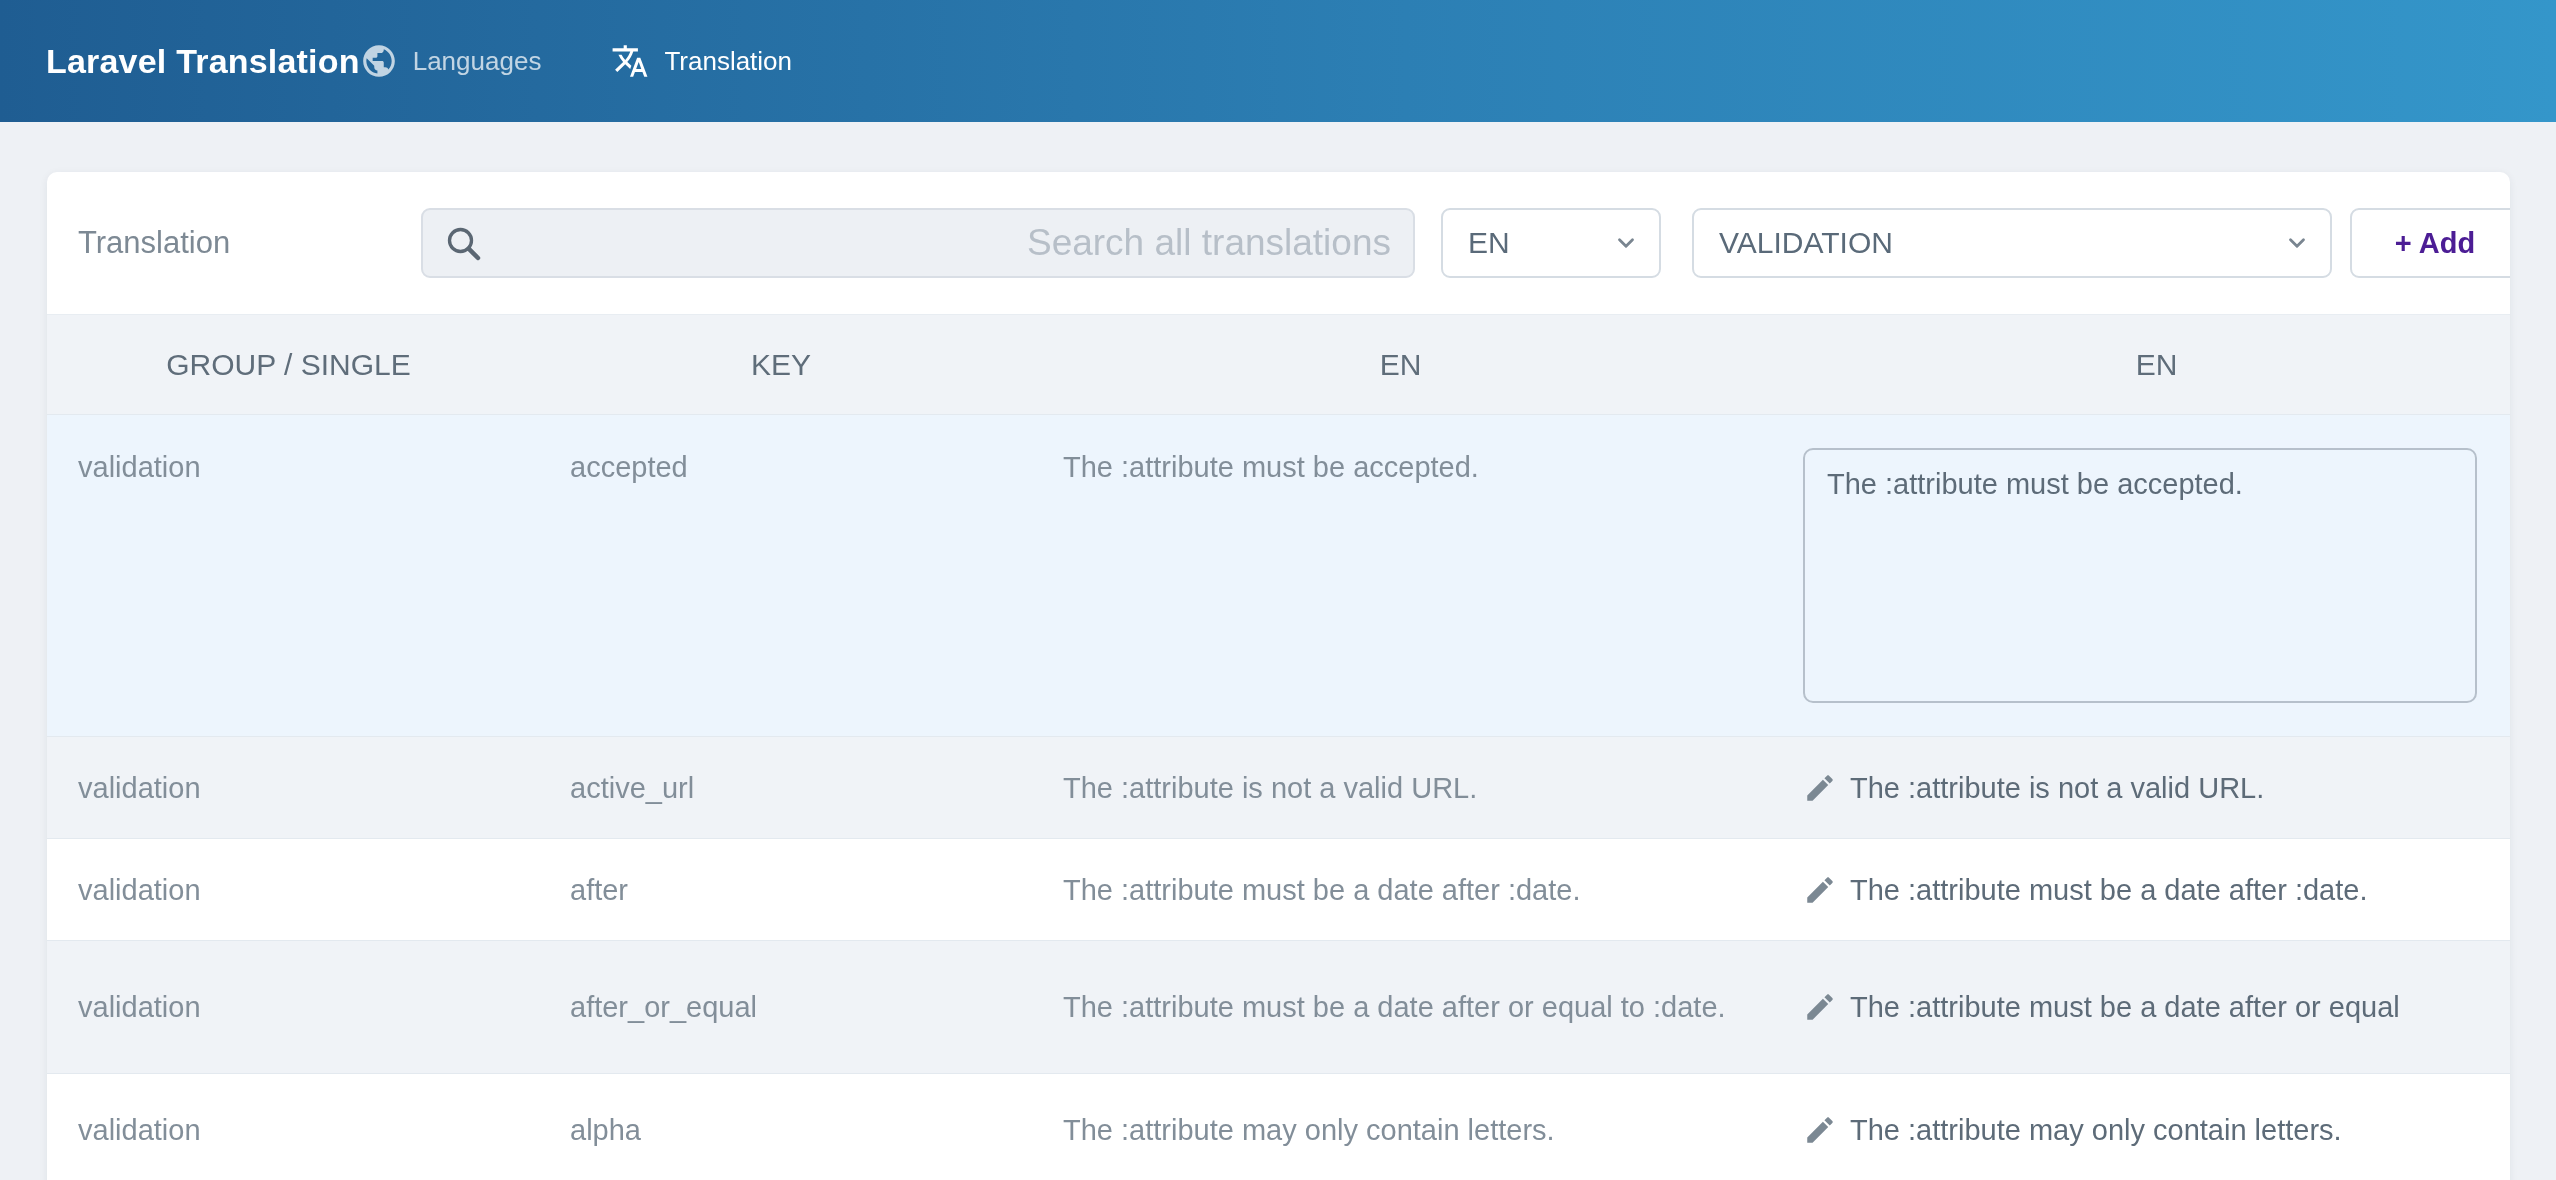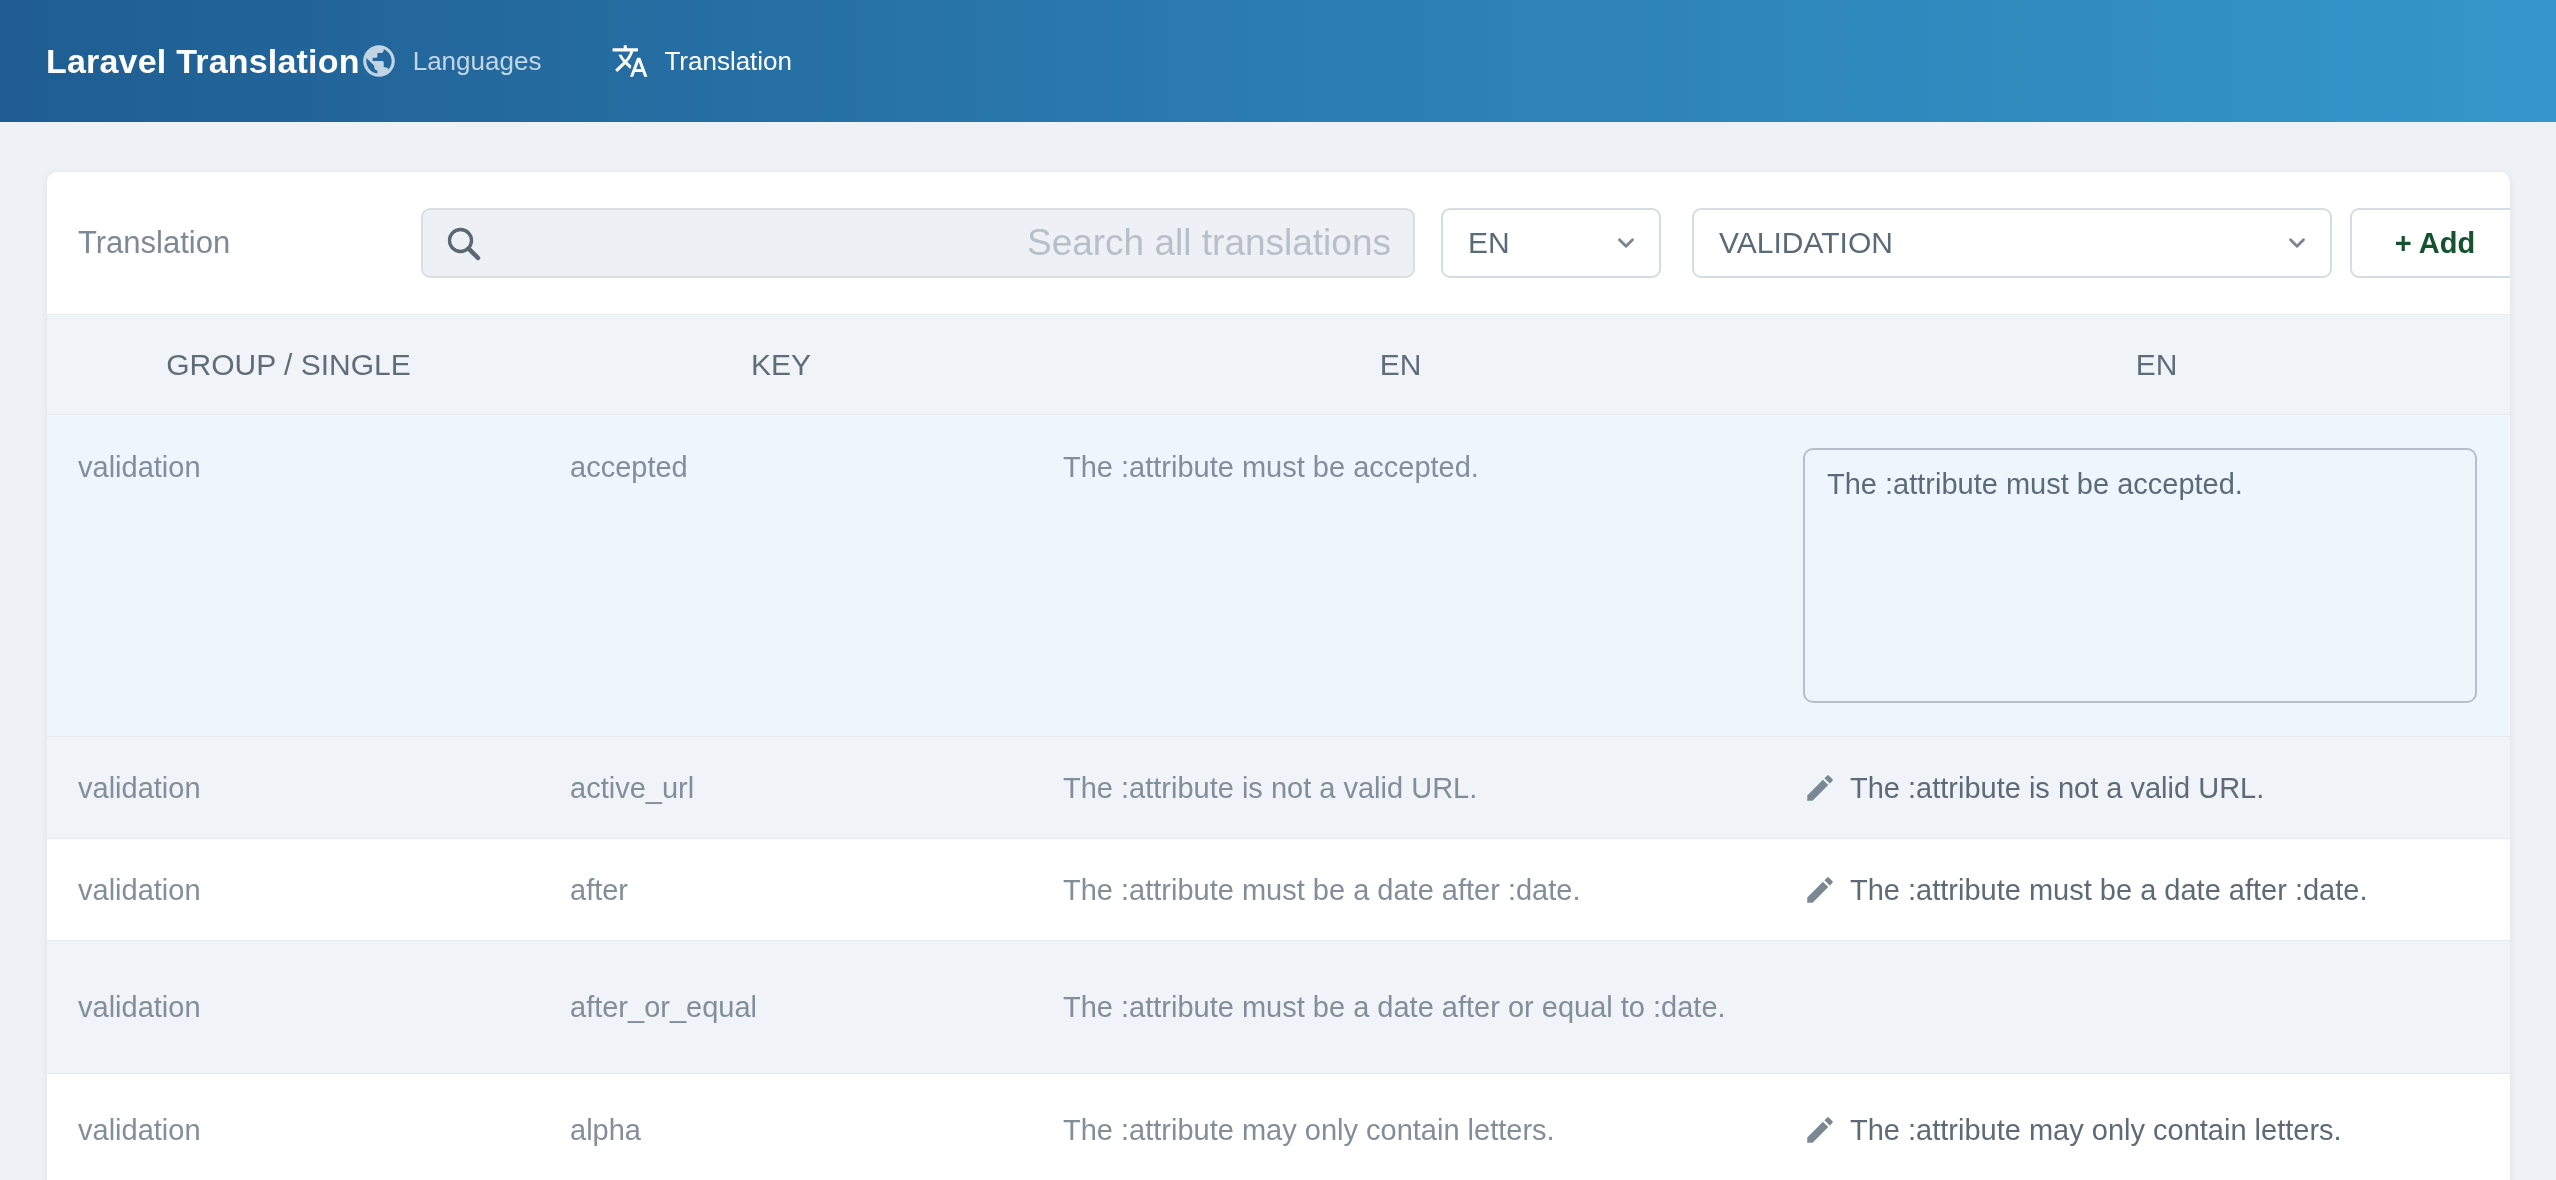--- a/index.html
+++ b/index.html
@@ -42,21 +42,21 @@
     font-family:inherit;font-size:37px;color:#404040;min-width:0;text-align:right;}
   .search input::placeholder{color:#b7bfc8;}
   .select{height:70px;background:#fff;border:2px solid #d5dce3;border-radius:9px;
     box-sizing:border-box;display:flex;align-items:center;justify-content:space-between;
     padding:0 20px 0 25px;color:#5a6a79;font-size:30px;cursor:pointer;flex:none;}
   .select .chev{width:26px;height:26px;color:#7a8691;flex:none;}
   .select.lang{width:220px;margin-left:26px;}
   .select.group{width:640px;margin-left:31px;}
   .add-btn{width:170px;height:70px;margin-left:18px;flex:none;
     background:#fff;border:2px solid #d5dce3;border-radius:9px;
-    font-family:inherit;font-size:29px;font-weight:700;color:#14532d;cursor:pointer;}
+    font-family:inherit;font-size:29px;font-weight:700;color:#4c1d95;cursor:pointer;}
   
   .thead,.trow{display:grid;grid-template-columns:492px 493px 746px 732px;}
   .tcell{box-sizing:border-box;padding-left:31px;padding-right:40px;}
   .tcell.c4{padding-left:25px;padding-right:0;}
   .thead{height:99px;background:#f0f3f7;border-top:1px solid #e8edf2;align-items:center;text-align:center;}
   .thead .tcell{color:#5f6d7a;font-size:30px;}
   .trow{border-top:1px solid #e3e9ef;color:#828e99;font-size:29px;line-height:38px;}
   .trow .tcell{display:flex;align-items:center;}
   .trow .c4{color:#5d6b78;}
   .trow.editing{background:#edf5fd;}
@@ -167,20 +167,30 @@
               </svg>
             </span>
             <span>The :attribute must be a date after :date.</span>
           </span>
         </div>
       </div>
       <div class="trow r4 row-even">
         <div class="tcell c1">validation</div>
         <div class="tcell c2">after_or_equal</div>
         <div class="tcell c3">The :attribute must be a date after or equal to :date.</div>
+        <div class="tcell c4">
+          <span class="edit-wrap">
+            <span class="pencil">
+              <svg viewBox="0 0 24 24" fill="currentColor">
+                <path d="M3 17.25V21h3.75L17.81 9.94l-3.75-3.75L3 17.25zM20.71 7.04c.39-.39.39-1.02 0-1.41l-2.34-2.34c-.39-.39-1.02-.39-1.41 0l-1.83 1.83 3.75 3.75 1.83-1.83z"></path>
+              </svg>
+            </span>
+            <span>The :attribute must be a date after or equal</span>
+          </span>
+        </div>
       </div>
       <div class="trow r5 row-odd">
         <div class="tcell c1">validation</div>
         <div class="tcell c2">alpha</div>
         <div class="tcell c3">The :attribute may only contain letters.</div>
         <div class="tcell c4">
           <span class="edit-wrap">
             <span class="pencil">
               <svg viewBox="0 0 24 24" fill="currentColor">
                 <path d="M3 17.25V21h3.75L17.81 9.94l-3.75-3.75L3 17.25zM20.71 7.04c.39-.39.39-1.02 0-1.41l-2.34-2.34c-.39-.39-1.02-.39-1.41 0l-1.83 1.83 3.75 3.75 1.83-1.83z"></path>

